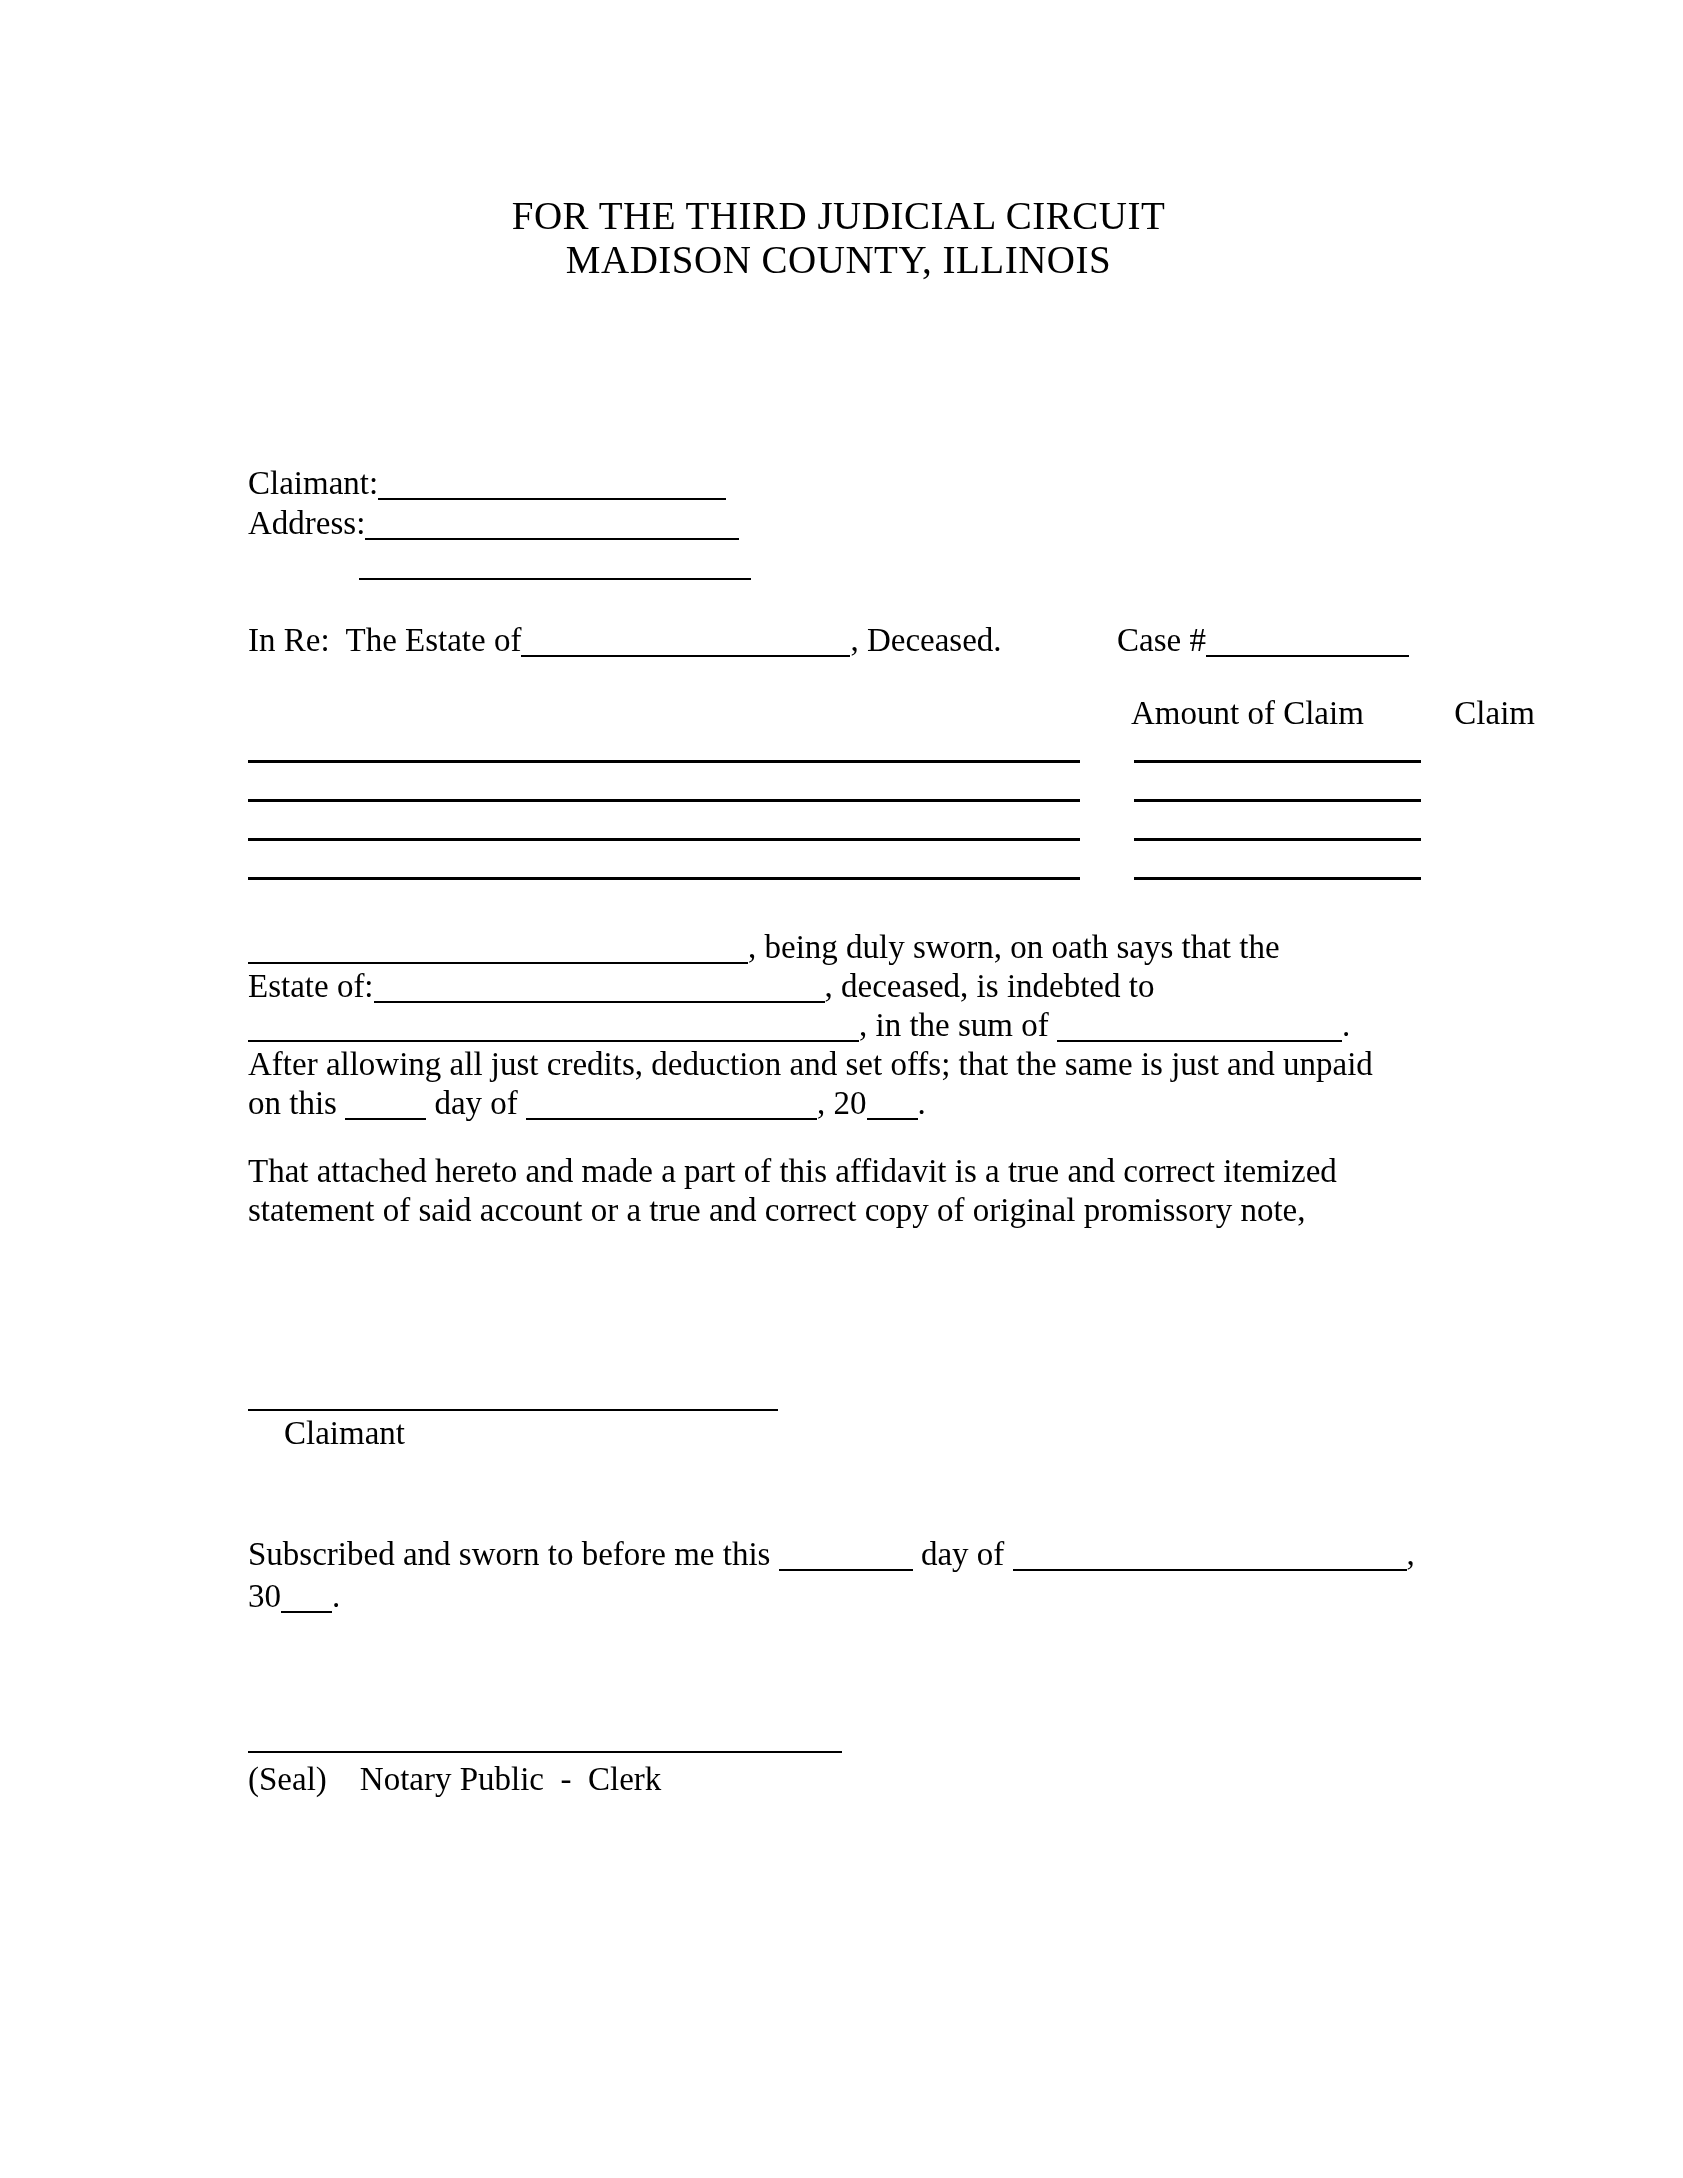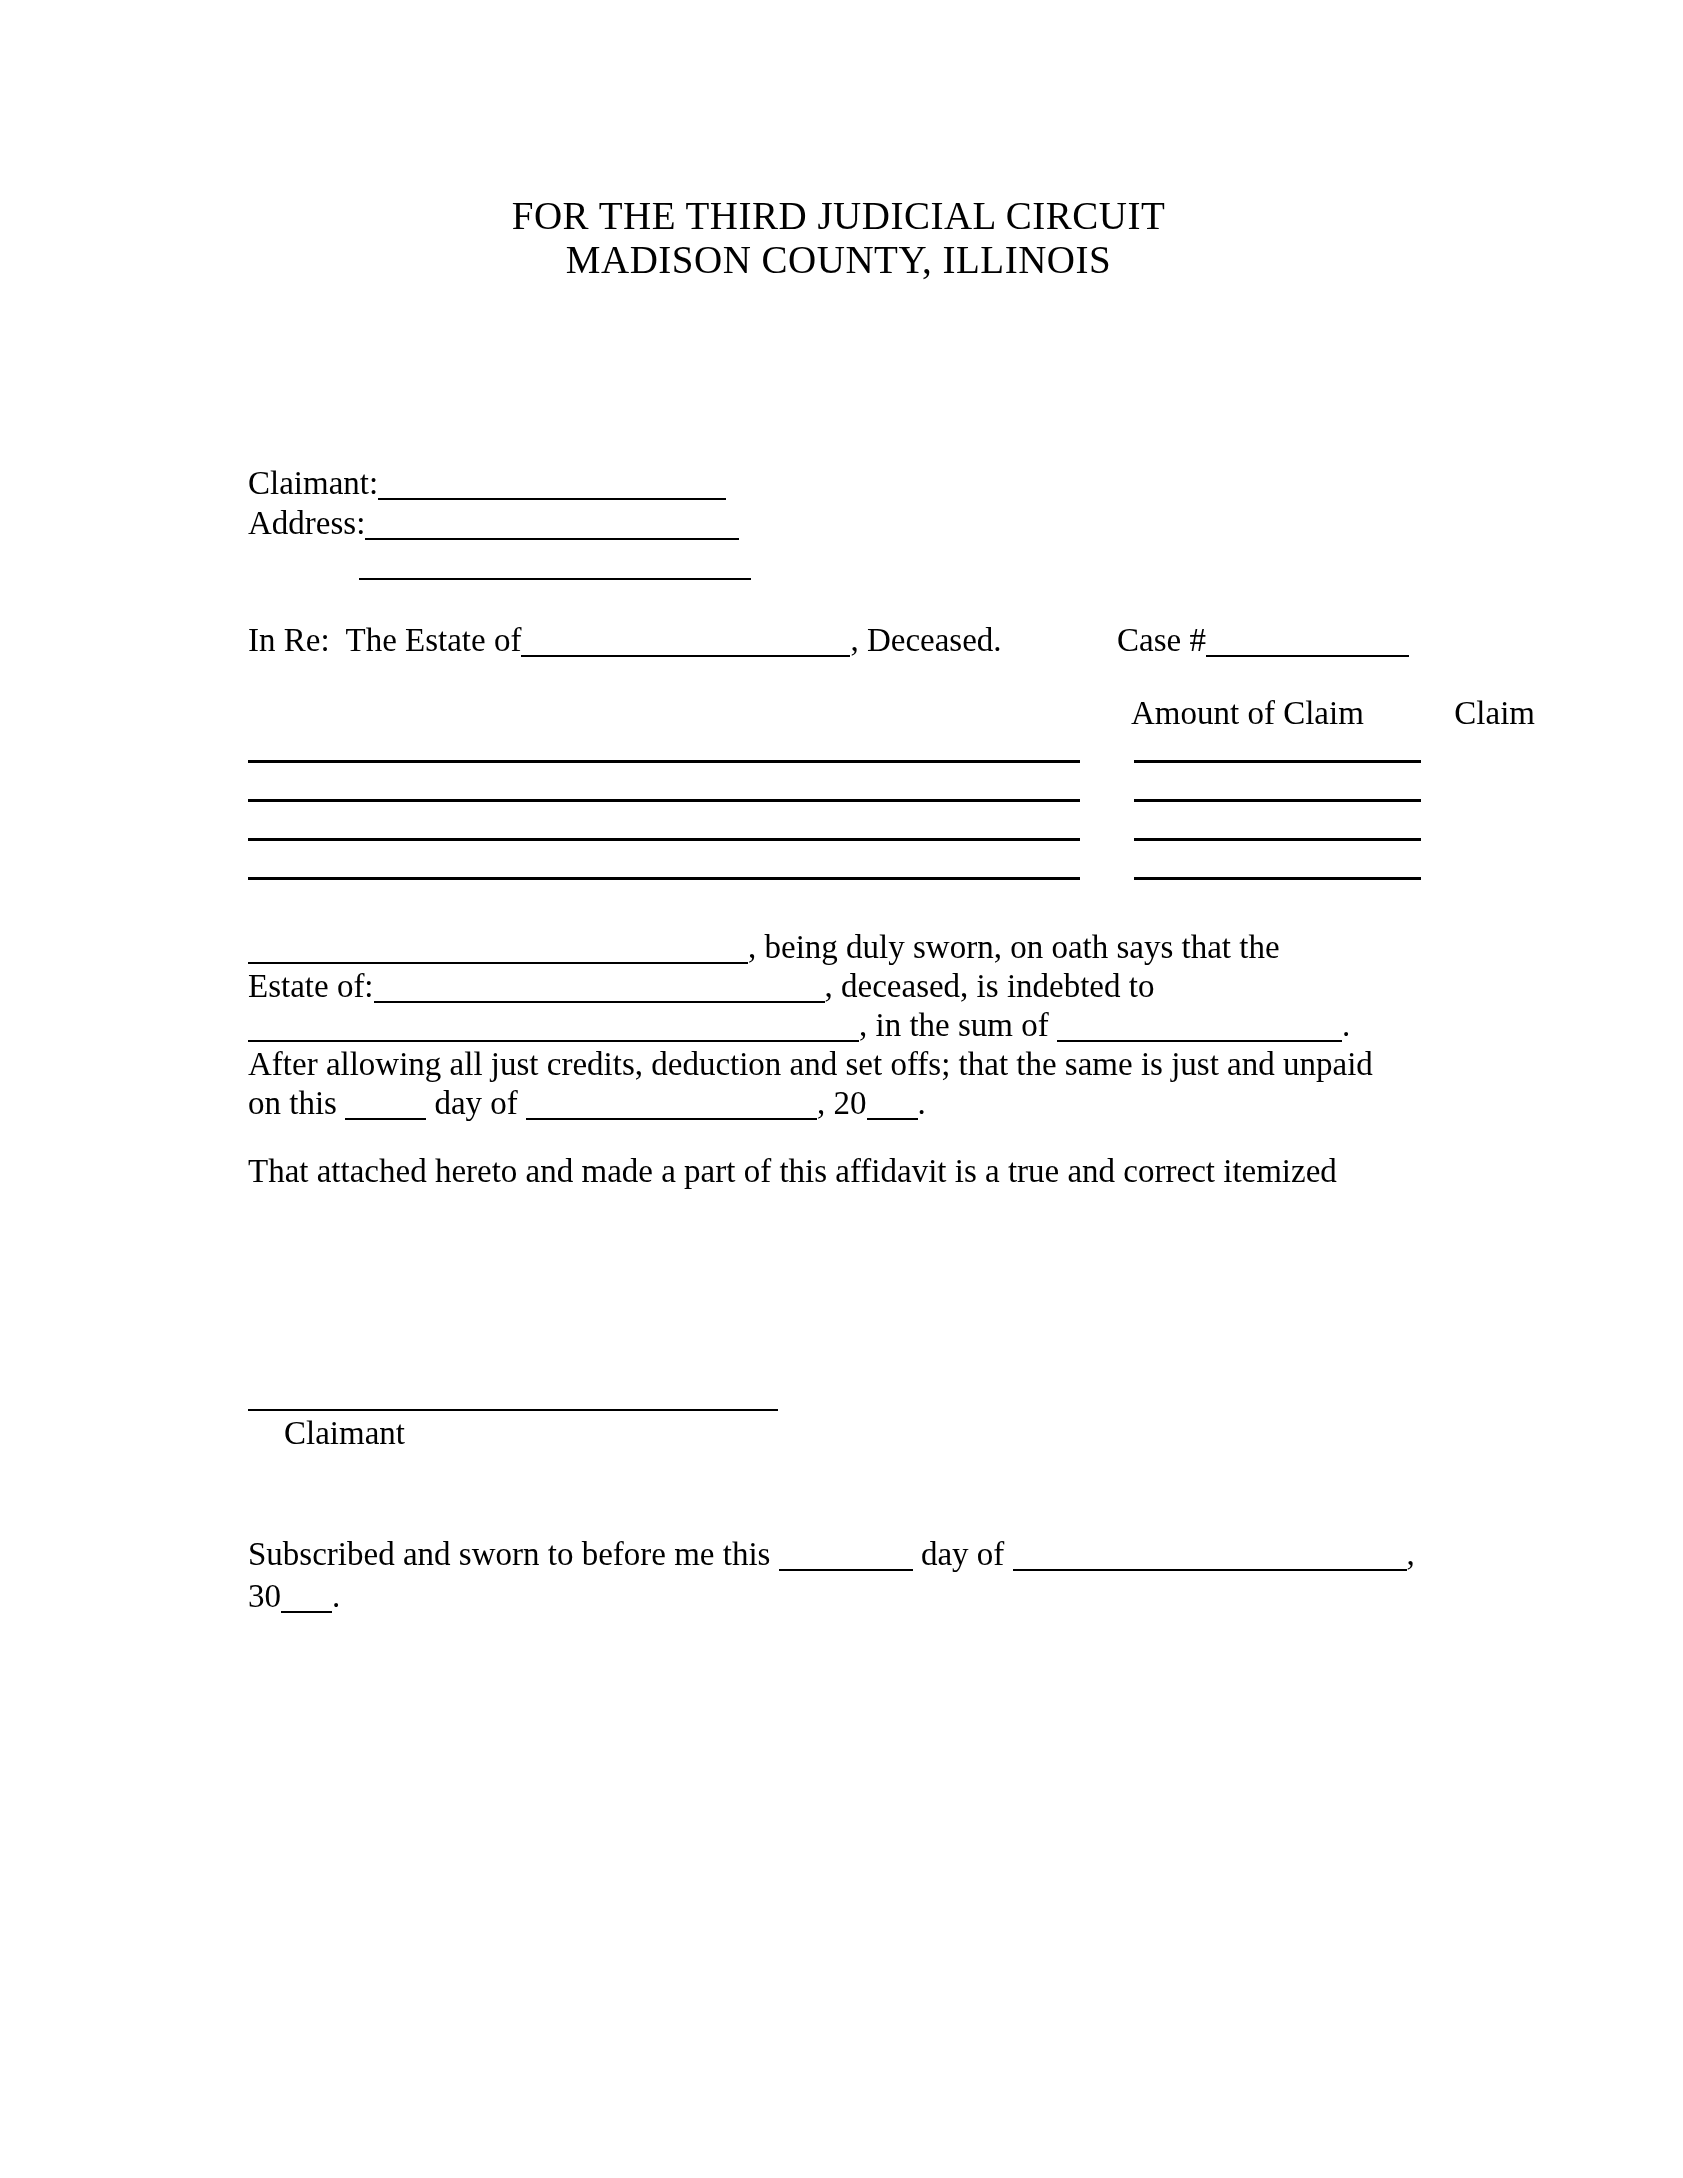--- a/index.html
+++ b/index.html
@@ -110,31 +110,36 @@
       <span class="bl" style="width:611px"></span><span class="t">, in the sum of </span><span class="bl" style="width:285px"></span><span class="t">.</span>
     </div>
     <div class="t">After allowing all just credits, deduction and set offs; that the same is just and unpaid</div>
     <div>
       <span class="t">on this </span><span class="bl" style="width:81px"></span><span class="t"> day of </span><span class="bl" style="width:291px"></span><span class="t">, 20</span><span class="bl" style="width:51px"></span><span class="t">.</span>
     </div>
   </div>
 
   <div class="abs attach">
     <div class="t">That attached hereto and made a part of this affidavit is a true and correct itemized</div>
+    <div class="t">statement of said account or a true and correct copy of original promissory note,</div>
   </div>
 
   <div class="abs sig">
     <div class="sig-line"></div>
     <div class="sig-label t">Claimant</div>
   </div>
 
   <div class="abs subscribed">
     <div>
       <span class="t">Subscribed and sworn to before me this </span><span class="bl" style="width:134px"></span><span class="t"> day of </span><span class="bl" style="width:394px"></span><span class="t">,</span>
     </div>
     <div>
       <span class="t">30</span><span class="bl" style="width:51px"></span><span class="t">.</span>
     </div>
   </div>
 
+  <div class="abs notary">
+    <div class="notary-line"></div>
+    <div class="notary-label t">(Seal)    Notary Public  -  Clerk</div>
+  </div>
 
 </div>
 
 
 </body></html>

